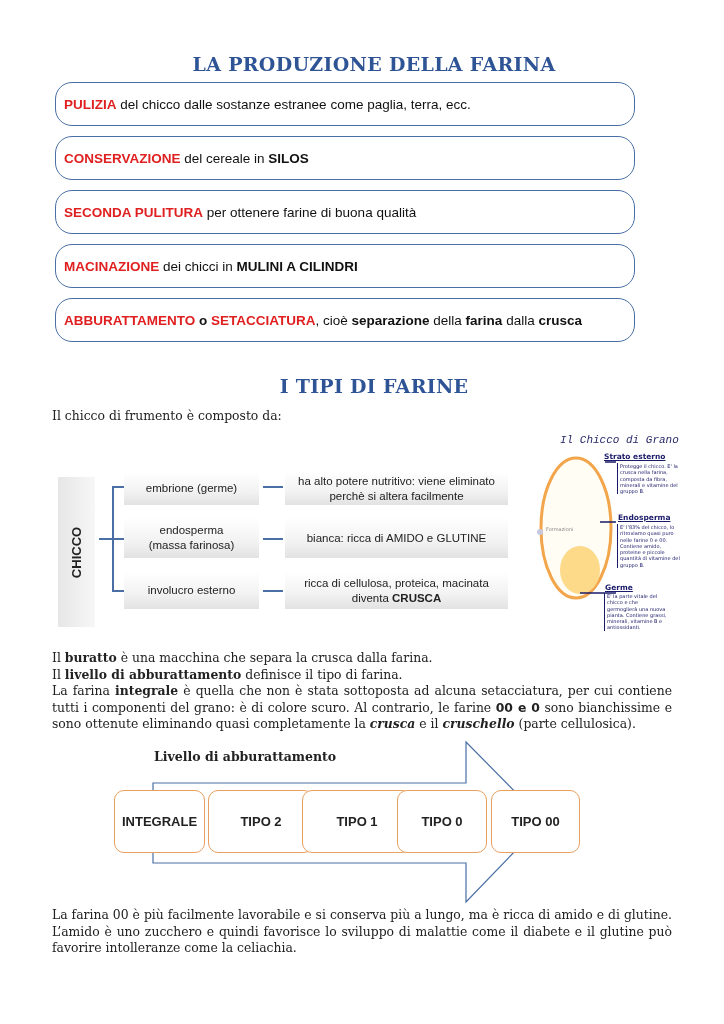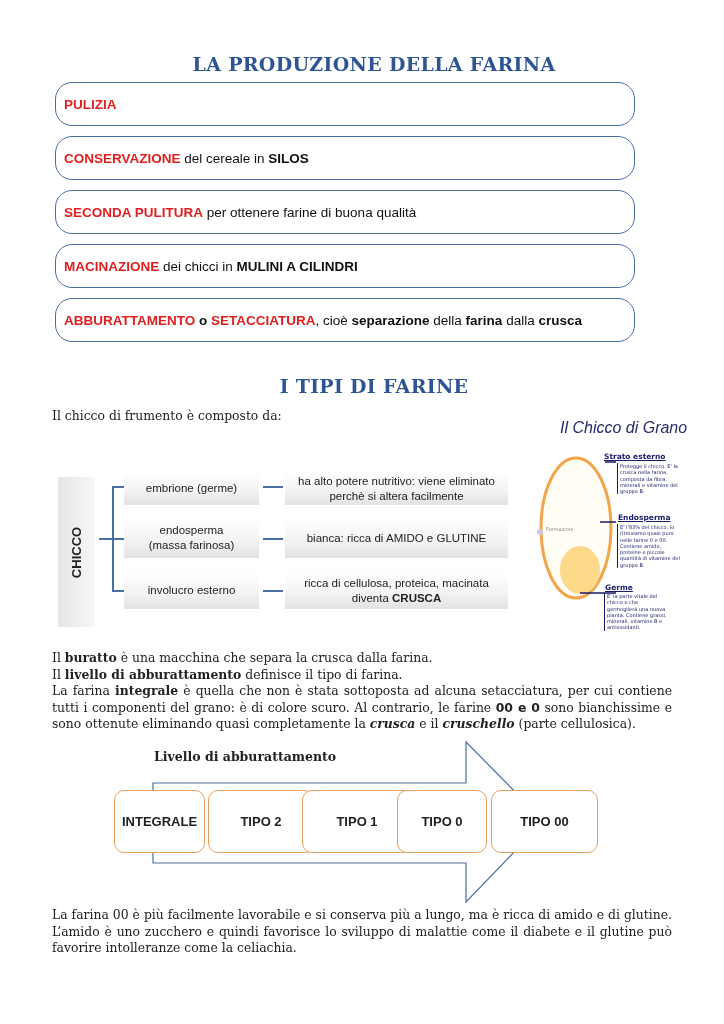--- a/index.html
+++ b/index.html
@@ -7,34 +7,35 @@
   .h1 { position: absolute; left: 0; width: 724px; text-align: center; font-family: "DejaVu Serif", serif; font-weight: bold; color: #2f5496; font-size: 19px; letter-spacing: 0.3px; padding-left: 12px; }
   .step { position: absolute; left: 55px; width: 580px; height: 44px; border: 1px solid #4a6fa5; border-radius: 17px; box-sizing: border-box; display: flex; align-items: center; padding-left: 8px; font-family: "Liberation Sans", sans-serif; font-size: 13.5px; color: #111; }
   .red { color: #e02020; font-weight: bold; }
   .b { font-weight: bold; }
   .p { position: absolute; left: 52px; font-family: "DejaVu Serif", serif; font-size: 12.4px; color: #222; line-height: 16.5px; }
   .chicco-bar { position: absolute; left: 58px; top: 477px; width: 37px; height: 150px; background: linear-gradient(to right, #e6e6e6, #f7f7f7); }
   .chicco-label { position: absolute; left: 58px; top: 477px; width: 37px; height: 150px; display: flex; align-items: center; justify-content: center; }
   .chicco-label span { transform: rotate(-90deg); font-family: "Liberation Sans", sans-serif; font-weight: bold; font-size: 13px; color: #222; white-space: nowrap; }
   .box { position: absolute; background: linear-gradient(to bottom, #ffffff 0%, #f2f2f2 60%, #e2e2e2 100%); display: flex; align-items: center; justify-content: center; text-align: center; font-family: "Liberation Sans", sans-serif; font-size: 11.5px; color: #222; line-height: 15px; }
   .line { position: absolute; background: #4a6fa5; }
-  .grain-title { position: absolute; left: 560px; top: 419px; font-family: Liberation Sans, sans-serif; font-style: italic; font-size: 16px; color: #2a2a6a; }
+  .grain-title { position: absolute; left: 560px; top: 434px; font-family: Liberation Mono, monospace; font-style: italic; font-size: 11px; color: #2a2a6a; }
   .gh { position: absolute; font-family: "DejaVu Sans", sans-serif; font-weight: bold; font-size: 7.5px; color: #1a1a6a; text-decoration: underline; }
   .gt { position: absolute; font-family: "DejaVu Sans", sans-serif; font-size: 5px; line-height: 6.3px; color: #1a1a6a; border-left: 1.5px solid #1a1a6a; padding-left: 2px; width: 62px; }
   .tipo { position: absolute; top: 790px; height: 63px; border: 1px solid #e8a060; border-radius: 10px; background: #ffffff; box-sizing: border-box; display: flex; align-items: center; justify-content: center; font-family: "Liberation Sans", sans-serif; font-weight: bold; font-size: 13px; color: #222; }
   .livello { position: absolute; left: 154px; top: 749px; font-family: "DejaVu Serif", serif; font-weight: bold; font-size: 12.5px; color: #222; }
   .just { text-align: justify; width: 620px; }
 </style>
 </head>
 <body>
 
 <div class="h1" style="top:53px;">LA PRODUZIONE DELLA FARINA</div>
 
 <div class="step" style="top:82px;">
   <span class="red">PULIZIA</span>
+    <span style="white-space:pre"> del chicco dalle sostanze estranee come paglia, terra, ecc.</span>
 </div>
 <div class="step" style="top:136px;">
   <span class="red">CONSERVAZIONE</span>
     <span style="white-space:pre"> del cereale in </span>
     <span class="b">SILOS</span>
 </div>
 <div class="step" style="top:190px;">
   <span class="red">SECONDA PULITURA</span>
     <span style="white-space:pre"> per ottenere farine di buona qualità</span>
 </div>
@@ -128,16 +129,16 @@
 
 <div>
   <svg style="position:absolute; left:0; top:0;" width="724" height="1024">
     <polygon points="153,783 466,783 466,742 544,821 466,902 466,863 153,863" fill="none" stroke="#4a6fa5" stroke-width="1.2"></polygon>
   </svg>
   <div class="livello">Livello di abburattamento</div>
   <div class="tipo" style="left:114px; width:91px;">INTEGRALE</div>
   <div class="tipo" style="left:208px; width:106px;">TIPO 2</div>
   <div class="tipo" style="left:302px; width:110px;">TIPO 1</div>
   <div class="tipo" style="left:397px; width:90px;">TIPO 0</div>
-  <div class="tipo" style="left:491px; width:107px;">TIPO 00</div>
+  <div class="tipo" style="left:491px; width:89px;">TIPO 00</div>
 </div>
 
 <div class="p just" style="top:907px;">La farina 00 è più facilmente lavorabile e si conserva più a lungo, ma è ricca di amido e di glutine. L’amido è uno zucchero e quindi favorisce lo sviluppo di malattie come il diabete e il glutine può favorire intolleranze come la celiachia.</div>
 
 </body></html>

